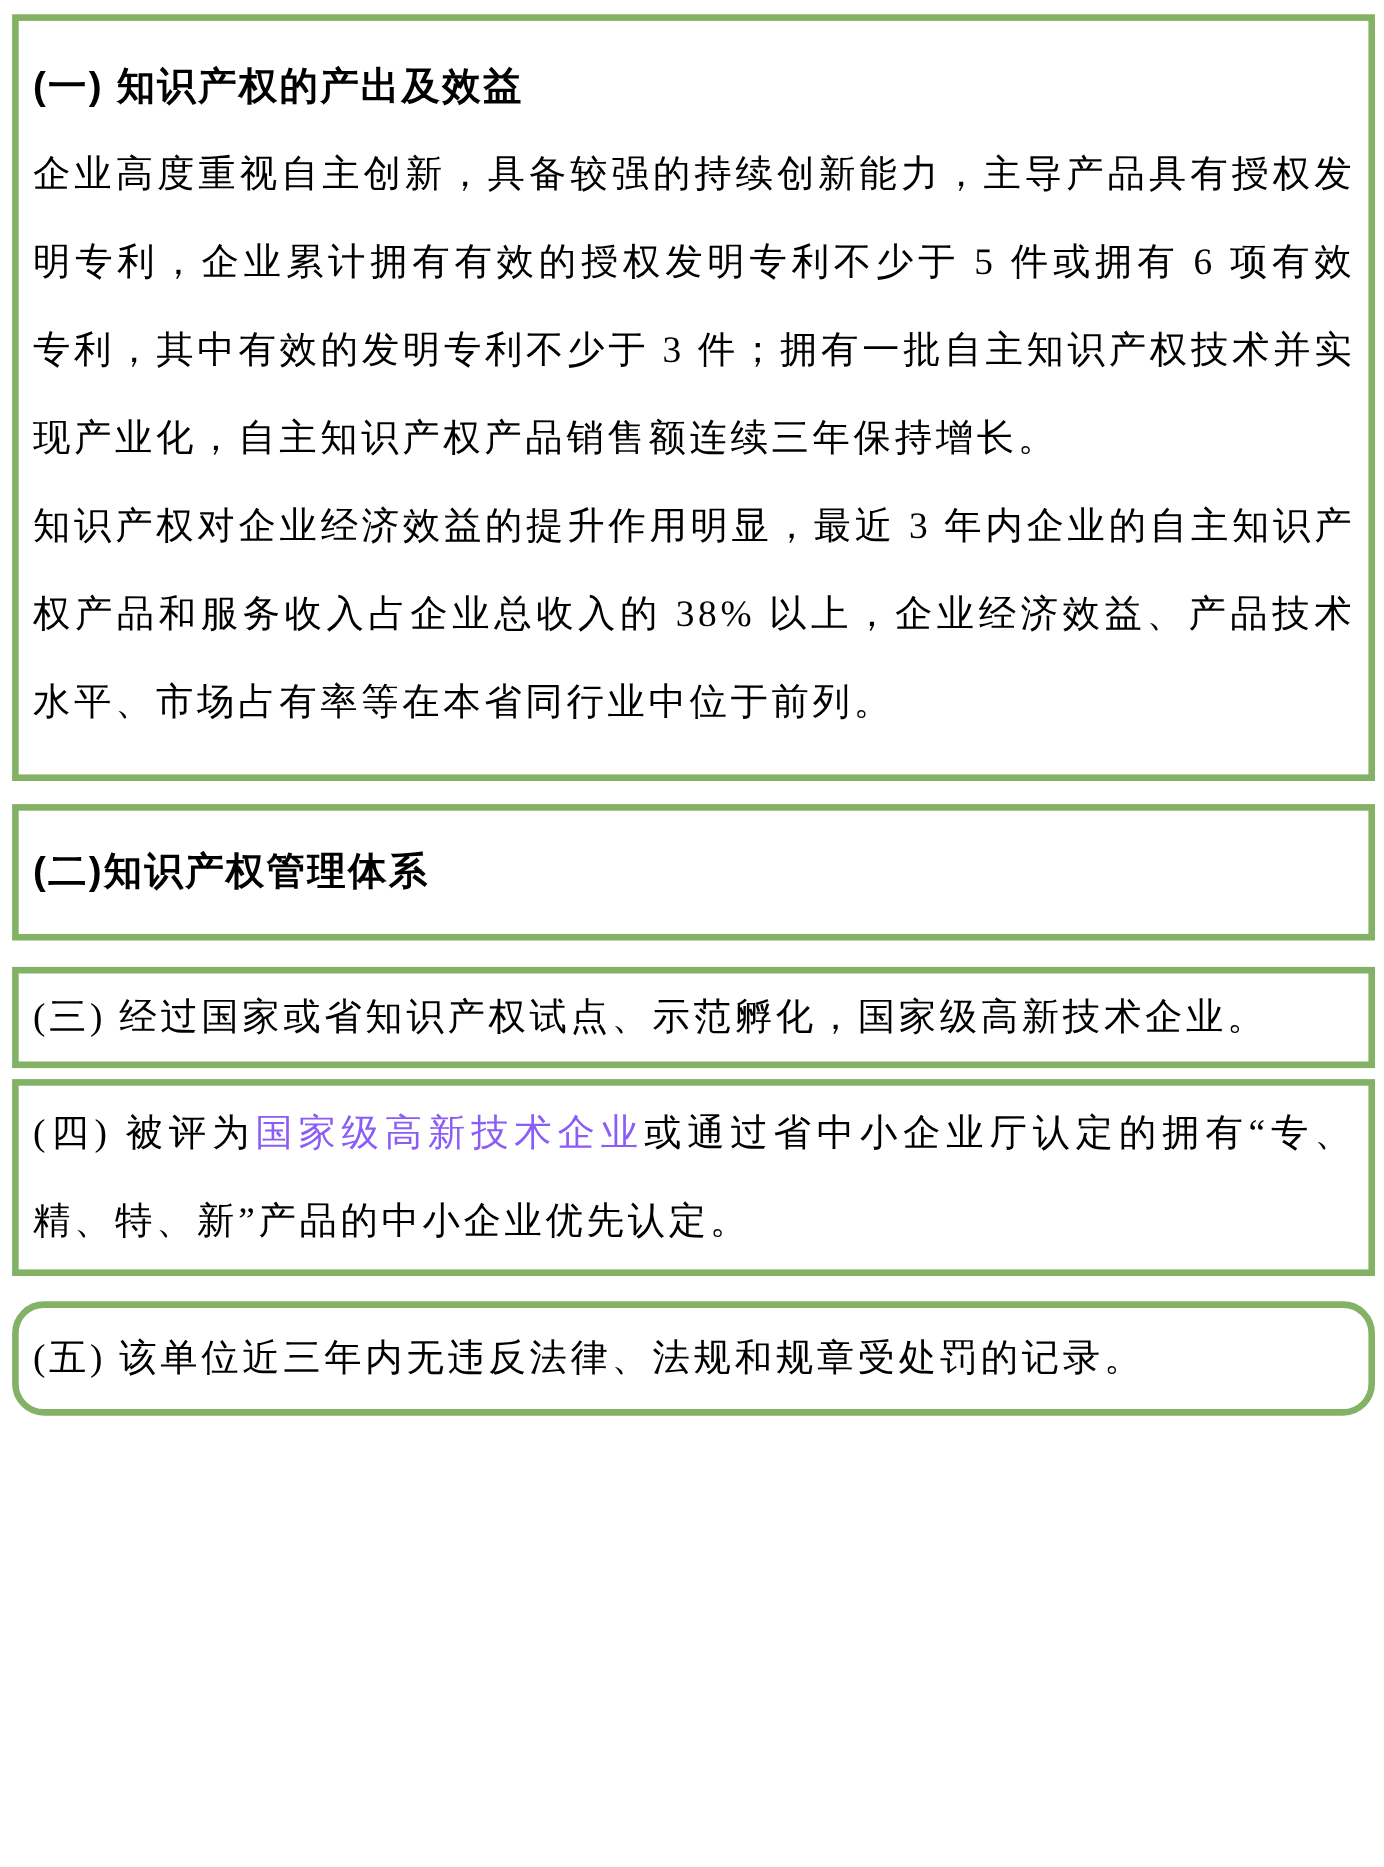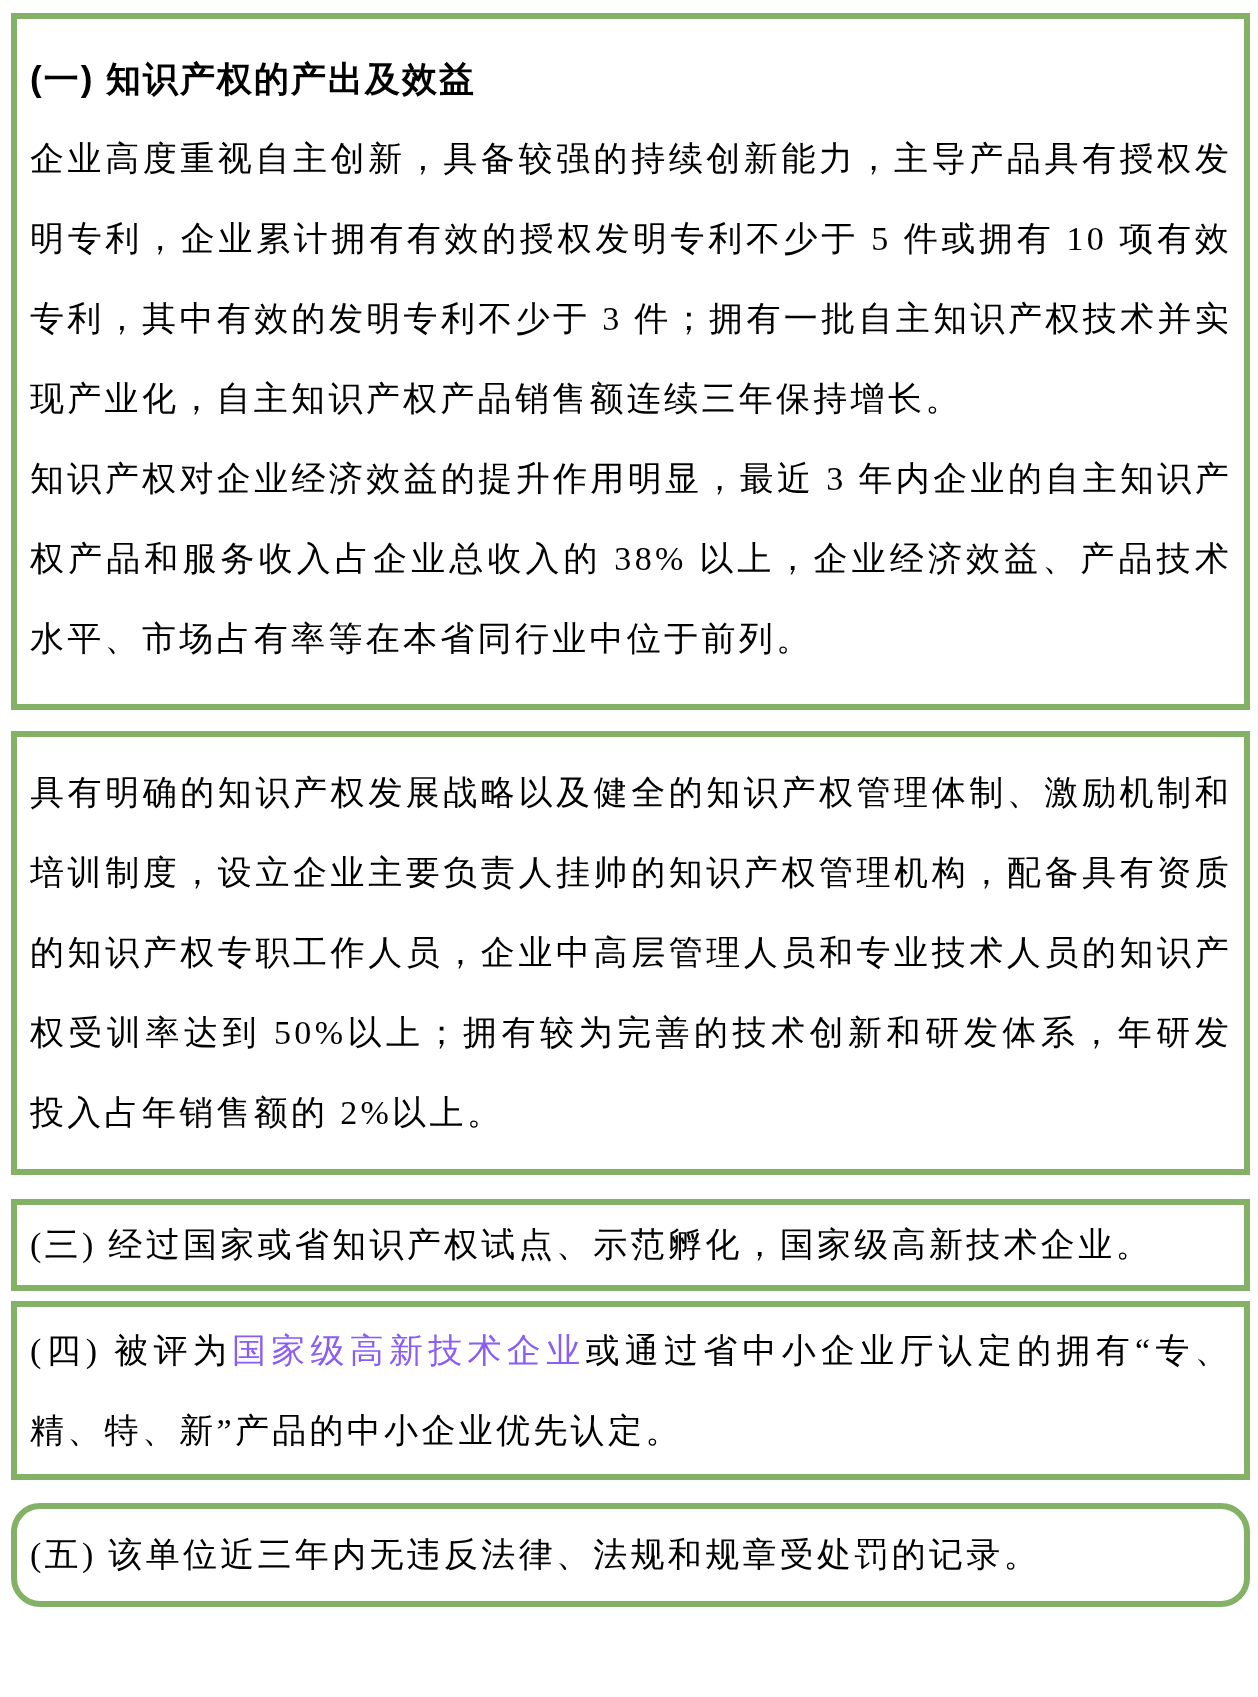--- a/index.html
+++ b/index.html
@@ -50,26 +50,26 @@
     cursor: pointer;
   }
 </style>
 </head>
 <body>
 
 <div class="page">
 
   <section class="box b1">
     <h2>(一) 知识产权的产出及效益</h2>
-    <p>企业高度重视自主创新，具备较强的持续创新能力，主导产品具有授权发明专利，企业累计拥有有效的授权发明专利不少于 5 件或拥有 10 项有效专利，其中有效的发明专利不少于 3 件；拥有一批自主知识产权技术并实现产业化，自主知识产权产品销售额连续三年保持增长。</p>
+    <p>企业高度重视自主创新，具备较强的持续创新能力，主导产品具有授权发明专利，企业累计拥有有效的授权发明专利不少于 5 件或拥有 6 项有效专利，其中有效的发明专利不少于 3 件；拥有一批自主知识产权技术并实现产业化，自主知识产权产品销售额连续三年保持增长。</p>
     <p>知识产权对企业经济效益的提升作用明显，最近 3 年内企业的自主知识产权产品和服务收入占企业总收入的 38% 以上，企业经济效益、产品技术水平、市场占有率等在本省同行业中位于前列。</p>
   </section>
 
   <section class="box b2">
-    <p>具有明确的知识产权发展战略以及健全的知识产权管理体制、激励机制和培训制度，设立企业主要负责人挂帅的知识产权管理机构，配备具有资质的知识产权专职工作人员，企业中高层管理人员和专业技术人员的知识产权受训率达到 50%以上；拥有较为完善的技术创新和研发体系，年研发投入占年销售额的 2%以上。</p>
+    <h2>(二)知识产权管理体系</h2>
   </section>
 
   <section class="box b3">
     <p>(三) 经过国家或省知识产权试点、示范孵化，国家级高新技术企业。</p>
   </section>
 
   <section class="box b4">
     <p><span>(四) 被评为</span><a class="link">国家级高新技术企业</a><span>或通过省中小企业厅认定的拥有“专、精、特、新”产品的中小企业优先认定。</span></p>
   </section>
 

